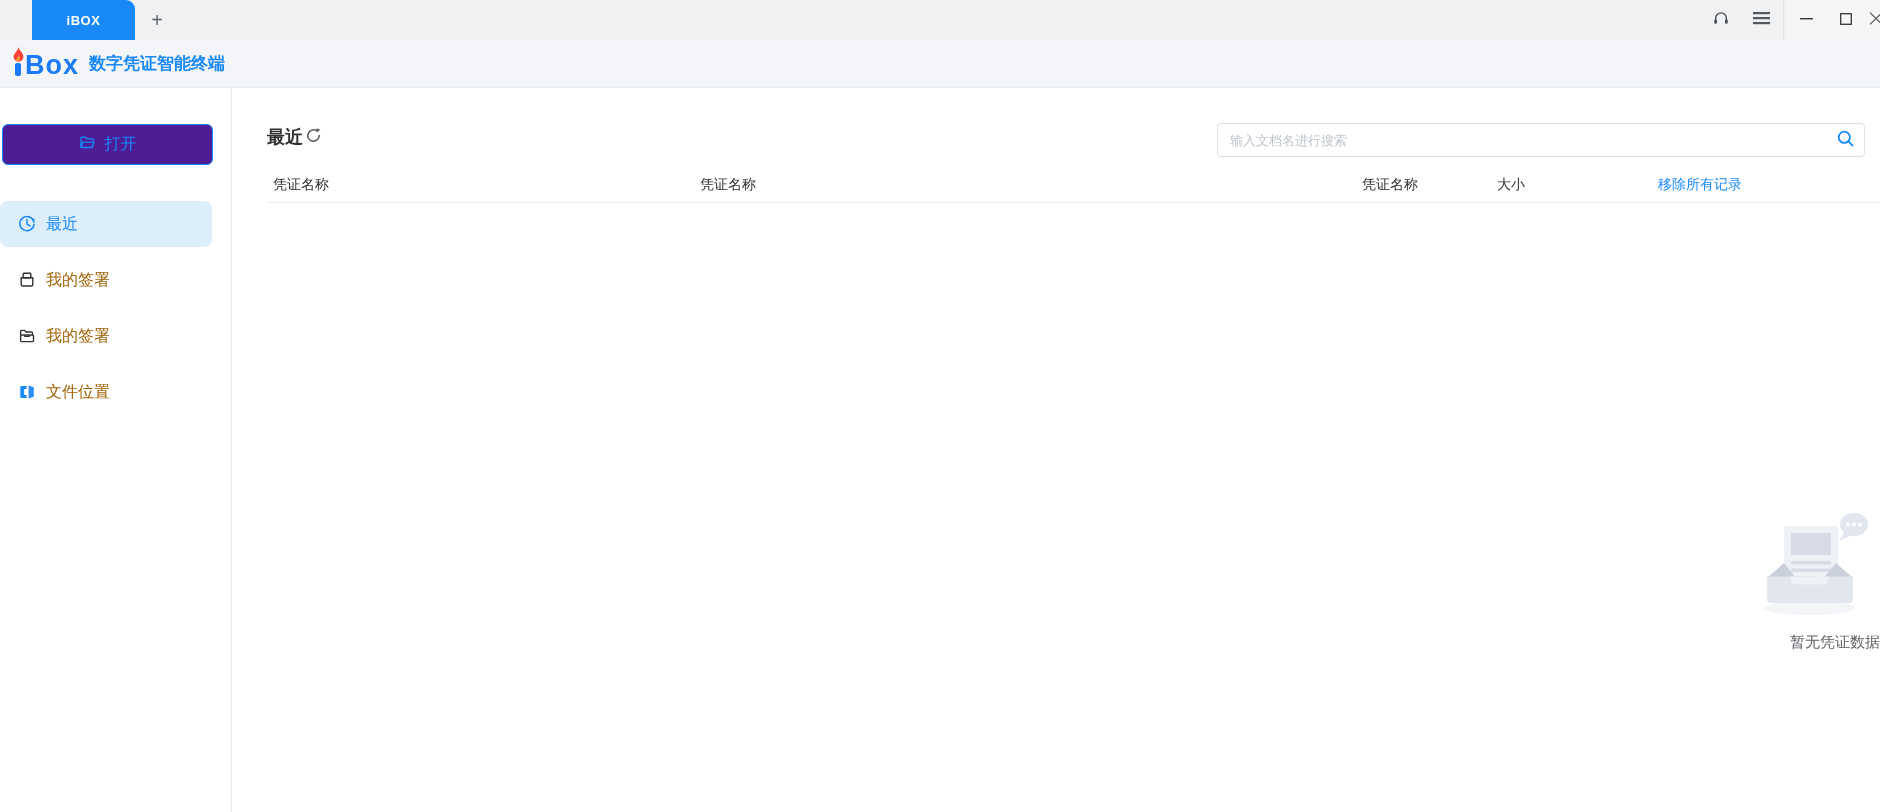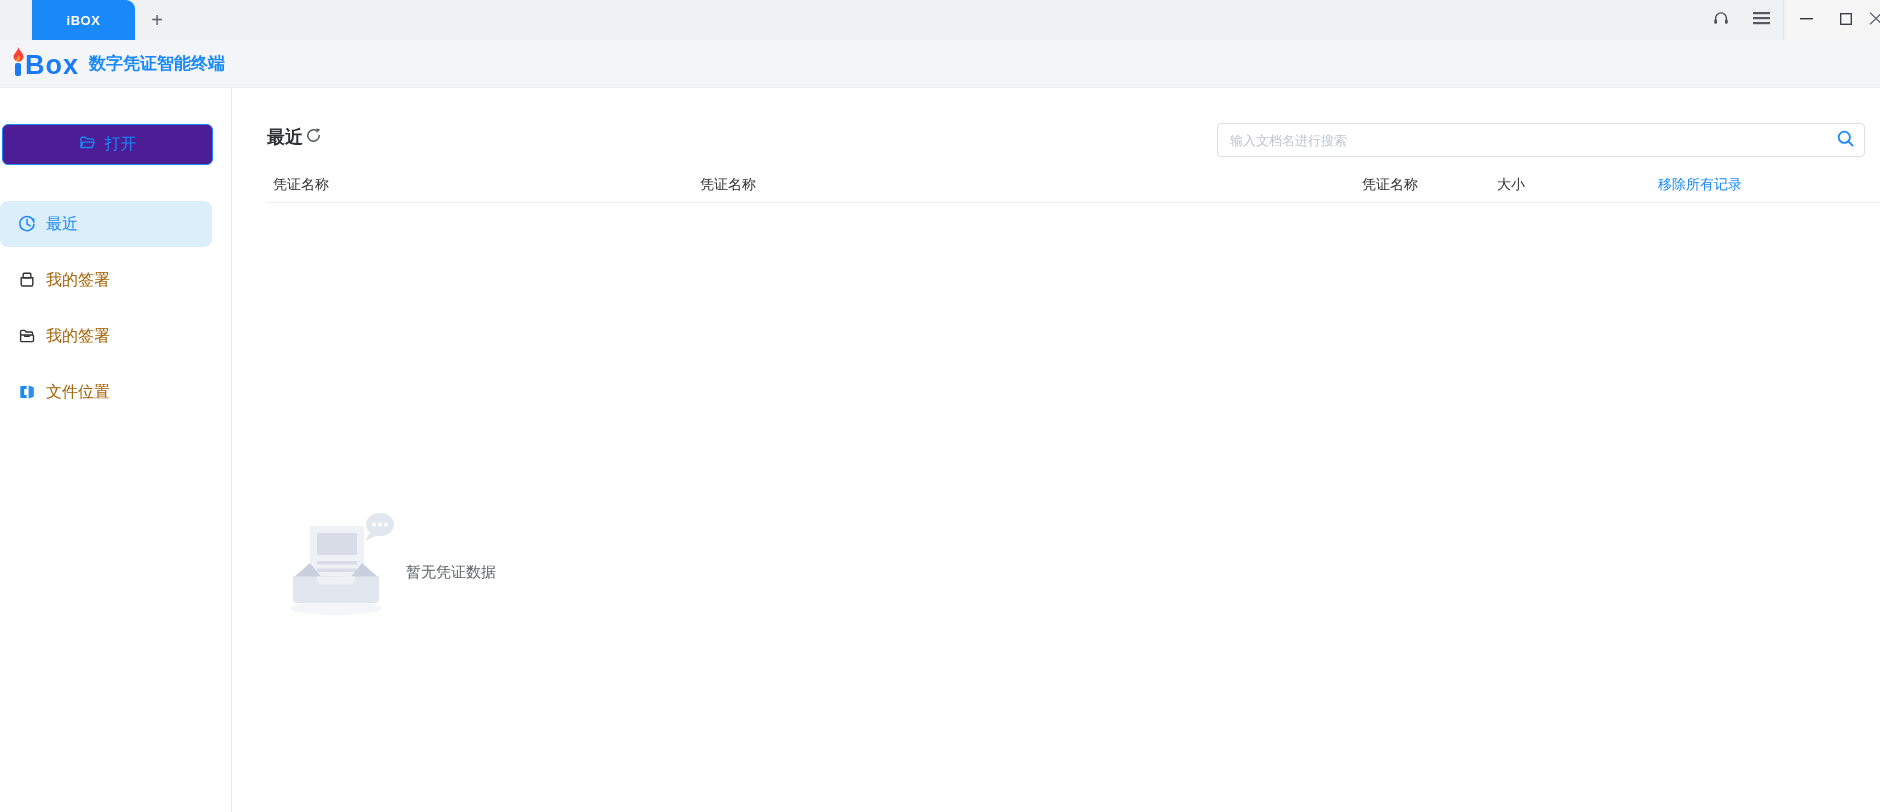--- a/index.html
+++ b/index.html
@@ -61,21 +61,21 @@
   .thead { position:absolute; left:35px; right:0; top:85px; height:30px;
     border-bottom:1px solid #ebeef5; }
   .th { position:absolute; top:3px; font-size:14px; font-weight:normal; color:#303133; white-space:nowrap; }
   .th-name   { left:6px; }
   .th-loc    { left:433px; }
   .th-mod    { left:1095px; }
   .th-size   { left:1230px; }
   .th-remove { left:1391px; color:#1989fa; font-weight:normal; cursor:pointer; }
 
   .empty { position:absolute; top:424px; left:48px; right:0;
-    display:flex; flex-direction:row; align-items:center; }
+    display:flex; flex-direction:column; align-items:flex-end; }
   .empty-text { margin-top:13px; font-size:15px; color:#5f6266; }
 </style>
 </head>
 <body>
 
 <div class="titlebar">
   <div class="tab">
     <span>iBOX</span>
   </div>
   <div class="newtab">

